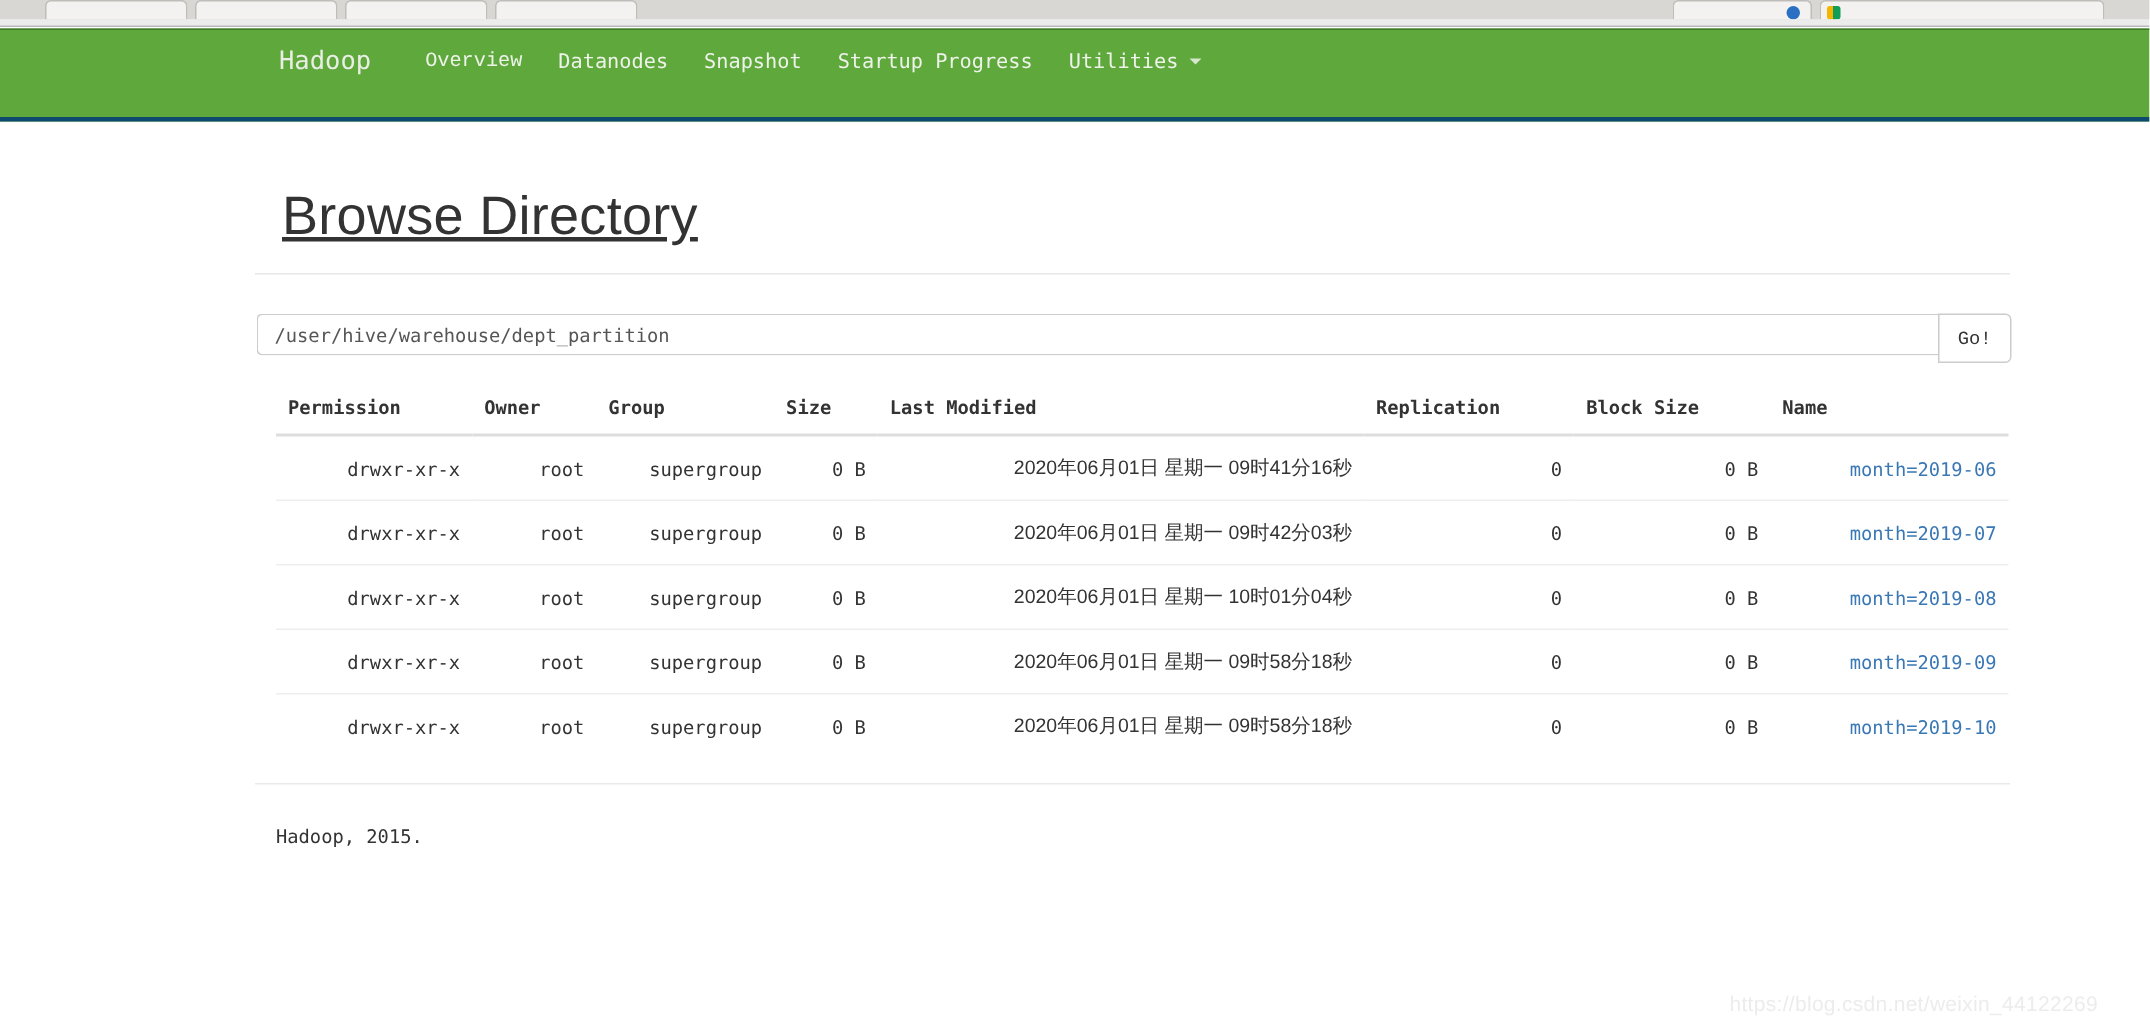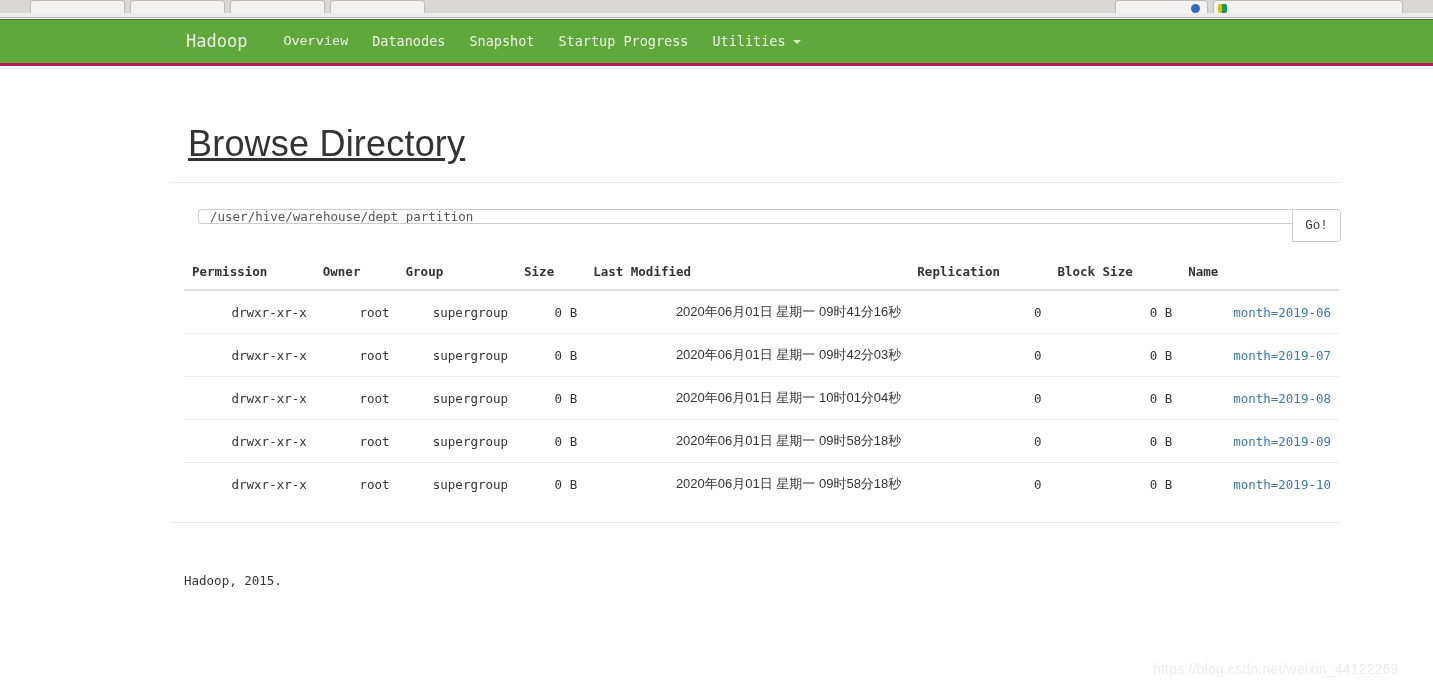--- a/index.html
+++ b/index.html
@@ -74,24 +74,24 @@
     border-bottom: 1px solid #b9b9b9;
     box-sizing: border-box;
   }
 
   
   .navbar {
     position: absolute;
     top: 19px;
     left: 0;
     width: 1433px;
-    height: 47px;
+    height: 62px;
     background: #5FA83C;
     border-top: 1px solid #3f7a26;
-    border-bottom: 3px solid #be185d;
+    border-bottom: 3px solid #0c4a6e;
     box-sizing: border-box;
   }
   .nav-inner {
     position: absolute;
     left: 177px;
     top: 0;
     height: 42px;
     display: flex;
     align-items: center;
   }
@@ -153,32 +153,31 @@
   .input-group {
     position: absolute;
     top: 145px;
     left: 171px;
     width: 1170px;
     height: 33px;
     display: flex;
   }
   .path-input {
     flex: 1;
-    height: 15px;
+    height: 28px;
     box-sizing: border-box;
     border: 1px solid #cccccc;
     border-right: none;
     border-radius: 4px 0 0 4px;
     padding: 3px 11px;
     font-family: "DejaVu Sans Mono", "Liberation Mono", monospace;
     font-size: 12.5px;
     color: #555555;
     background: #ffffff;
     outline: none;
-    margin-left: 27px;
   }
   .go-btn {
     width: 49px;
     height: 33px;
     box-sizing: border-box;
     border: 1px solid #cccccc;
     border-radius: 0 4px 4px 0;
     background: #ffffff;
     font-family: Liberation Mono, monospace;
     font-size: 12.5px;
@@ -237,21 +236,21 @@
   .rule-bottom {
     position: absolute;
     top: 458px;
     left: 170px;
     width: 1170px;
     height: 1px;
     background: #e9e9e9;
   }
   .footer-note {
     position: absolute;
-    top: 509px;
+    top: 486px;
     left: 184px;
     font-family: "DejaVu Sans Mono", "Liberation Mono", monospace;
     font-size: 12.5px;
     color: #333333;
   }
 
   
   .watermark {
     position: absolute;
     top: 661px;

